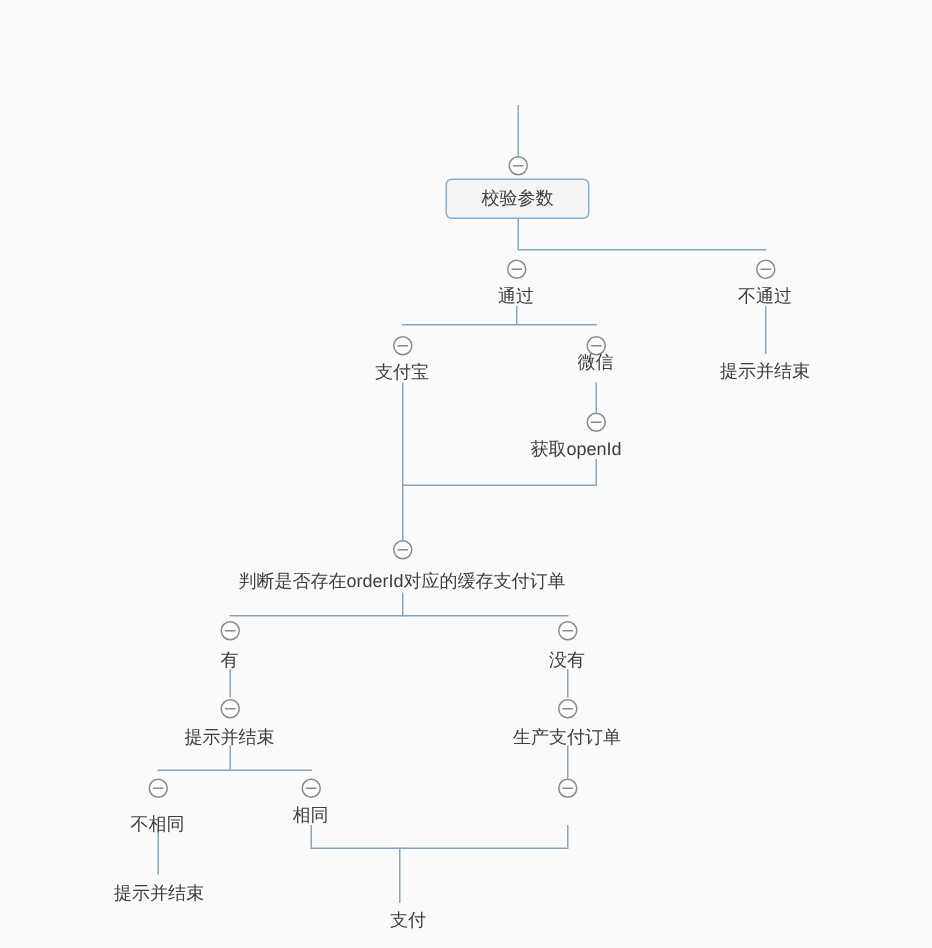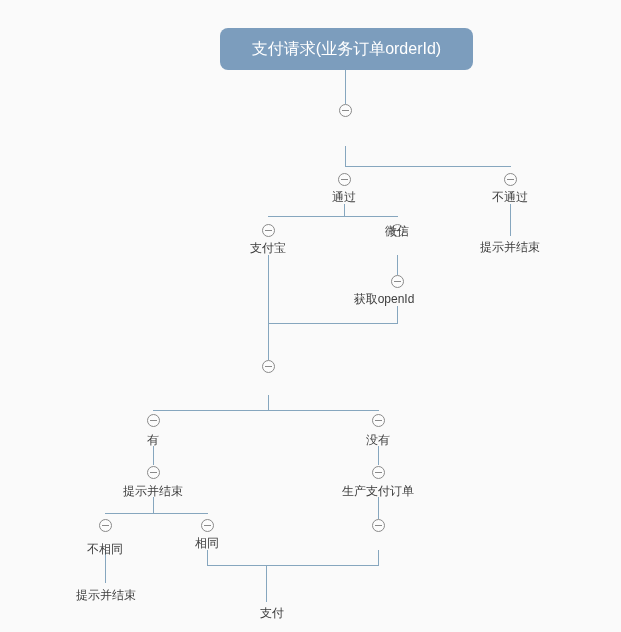--- a/index.html
+++ b/index.html
@@ -66,29 +66,30 @@
   <div class="collapse" style="left:391px;top:275px"></div>
   <div class="collapse" style="left:262px;top:360px"></div>
   <div class="collapse" style="left:147px;top:414px"></div>
   <div class="collapse" style="left:372px;top:414px"></div>
   <div class="collapse" style="left:147px;top:466px"></div>
   <div class="collapse" style="left:372px;top:466px"></div>
   <div class="collapse" style="left:99px;top:519px"></div>
   <div class="collapse" style="left:201px;top:519px"></div>
   <div class="collapse" style="left:372px;top:519px"></div>
 
-  <div class="root-node">支付请求(业务订单orderId)</div>
 
+  <div class="box-node">校验参数</div>
 
   <div class="label" style="left:344px;top:190px">通过</div>
   <div class="label" style="left:510px;top:190px">不通过</div>
   <div class="label" style="left:268px;top:241px">支付宝</div>
-  <div class="label" style="left:397px;top:224px">微信</div>
+  <div class="label" style="left:397px;top:234px">微信</div>
   <div class="label" style="left:510px;top:240px">提示并结束</div>
   <div class="label" style="left:384px;top:292px">获取openId</div>
+  <div class="label" style="left:268px;top:380px">判断是否存在orderId对应的缓存支付订单</div>
   <div class="label" style="left:153px;top:433px">有</div>
   <div class="label" style="left:378px;top:433px">没有</div>
   <div class="label" style="left:153px;top:484px">提示并结束</div>
   <div class="label" style="left:378px;top:484px">生产支付订单</div>
   <div class="label" style="left:105px;top:542px">不相同</div>
   <div class="label" style="left:207px;top:536px">相同</div>
   <div class="label" style="left:106px;top:588px">提示并结束</div>
   <div class="label" style="left:272px;top:606px">支付</div>
 
 </div>

